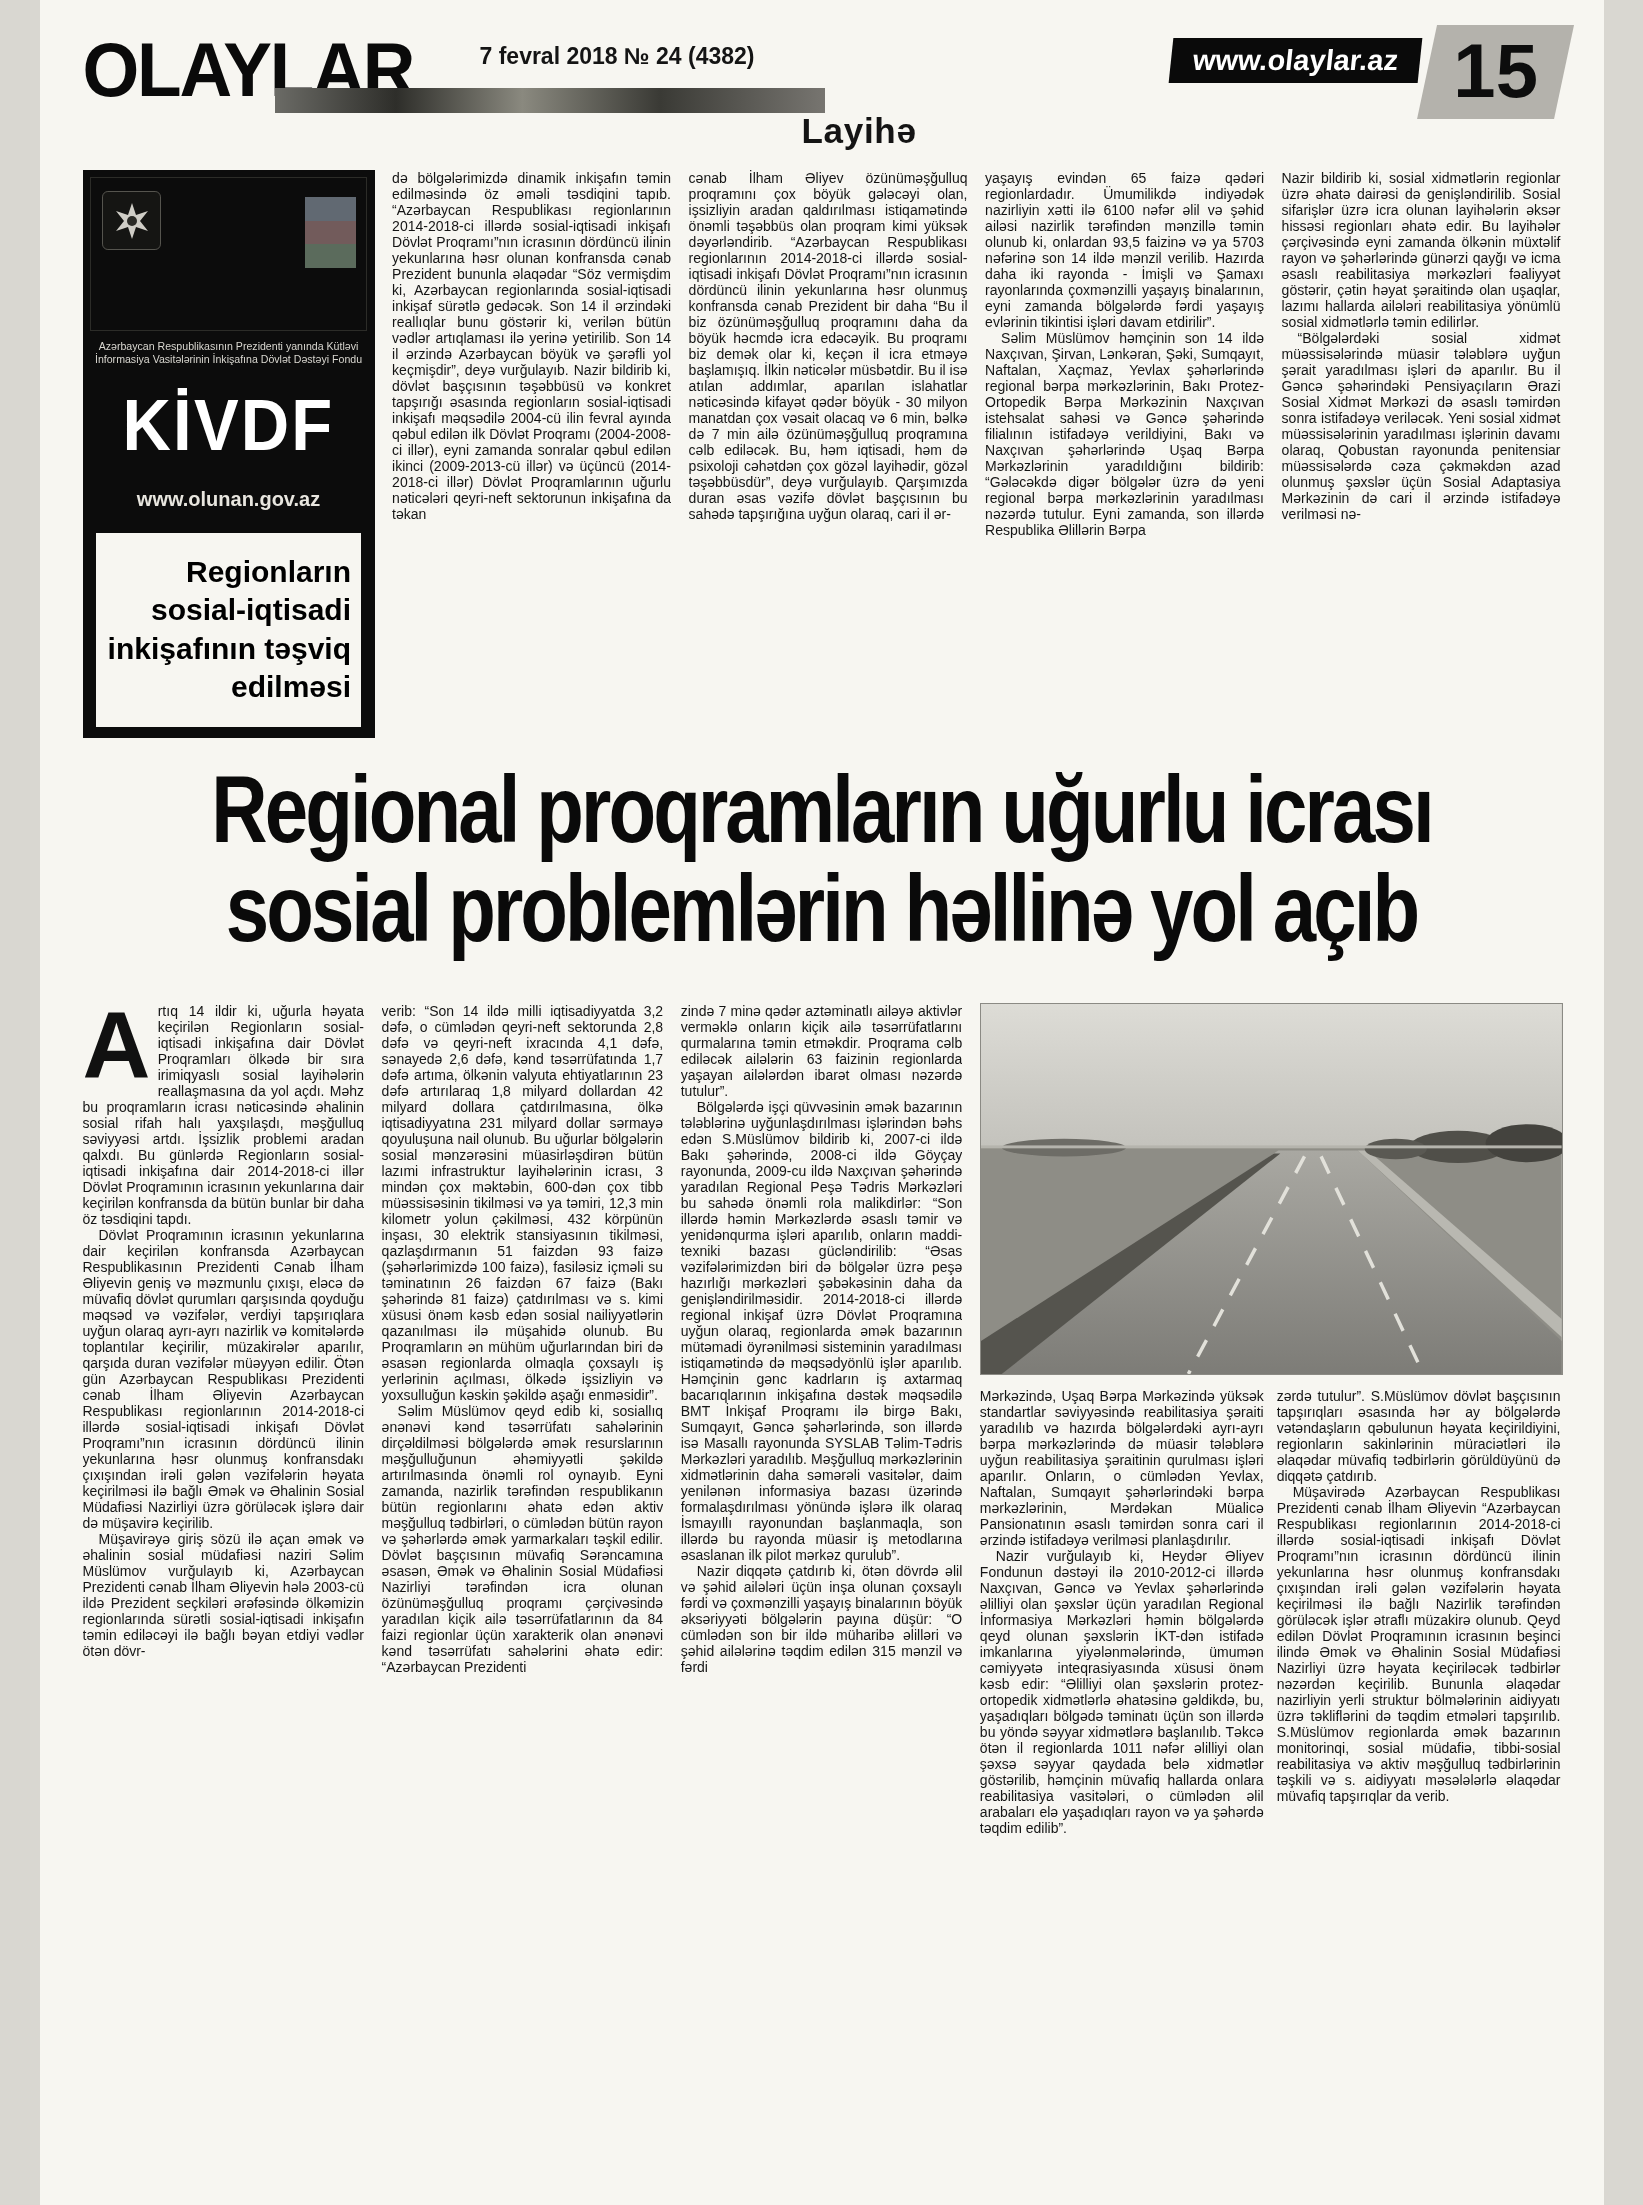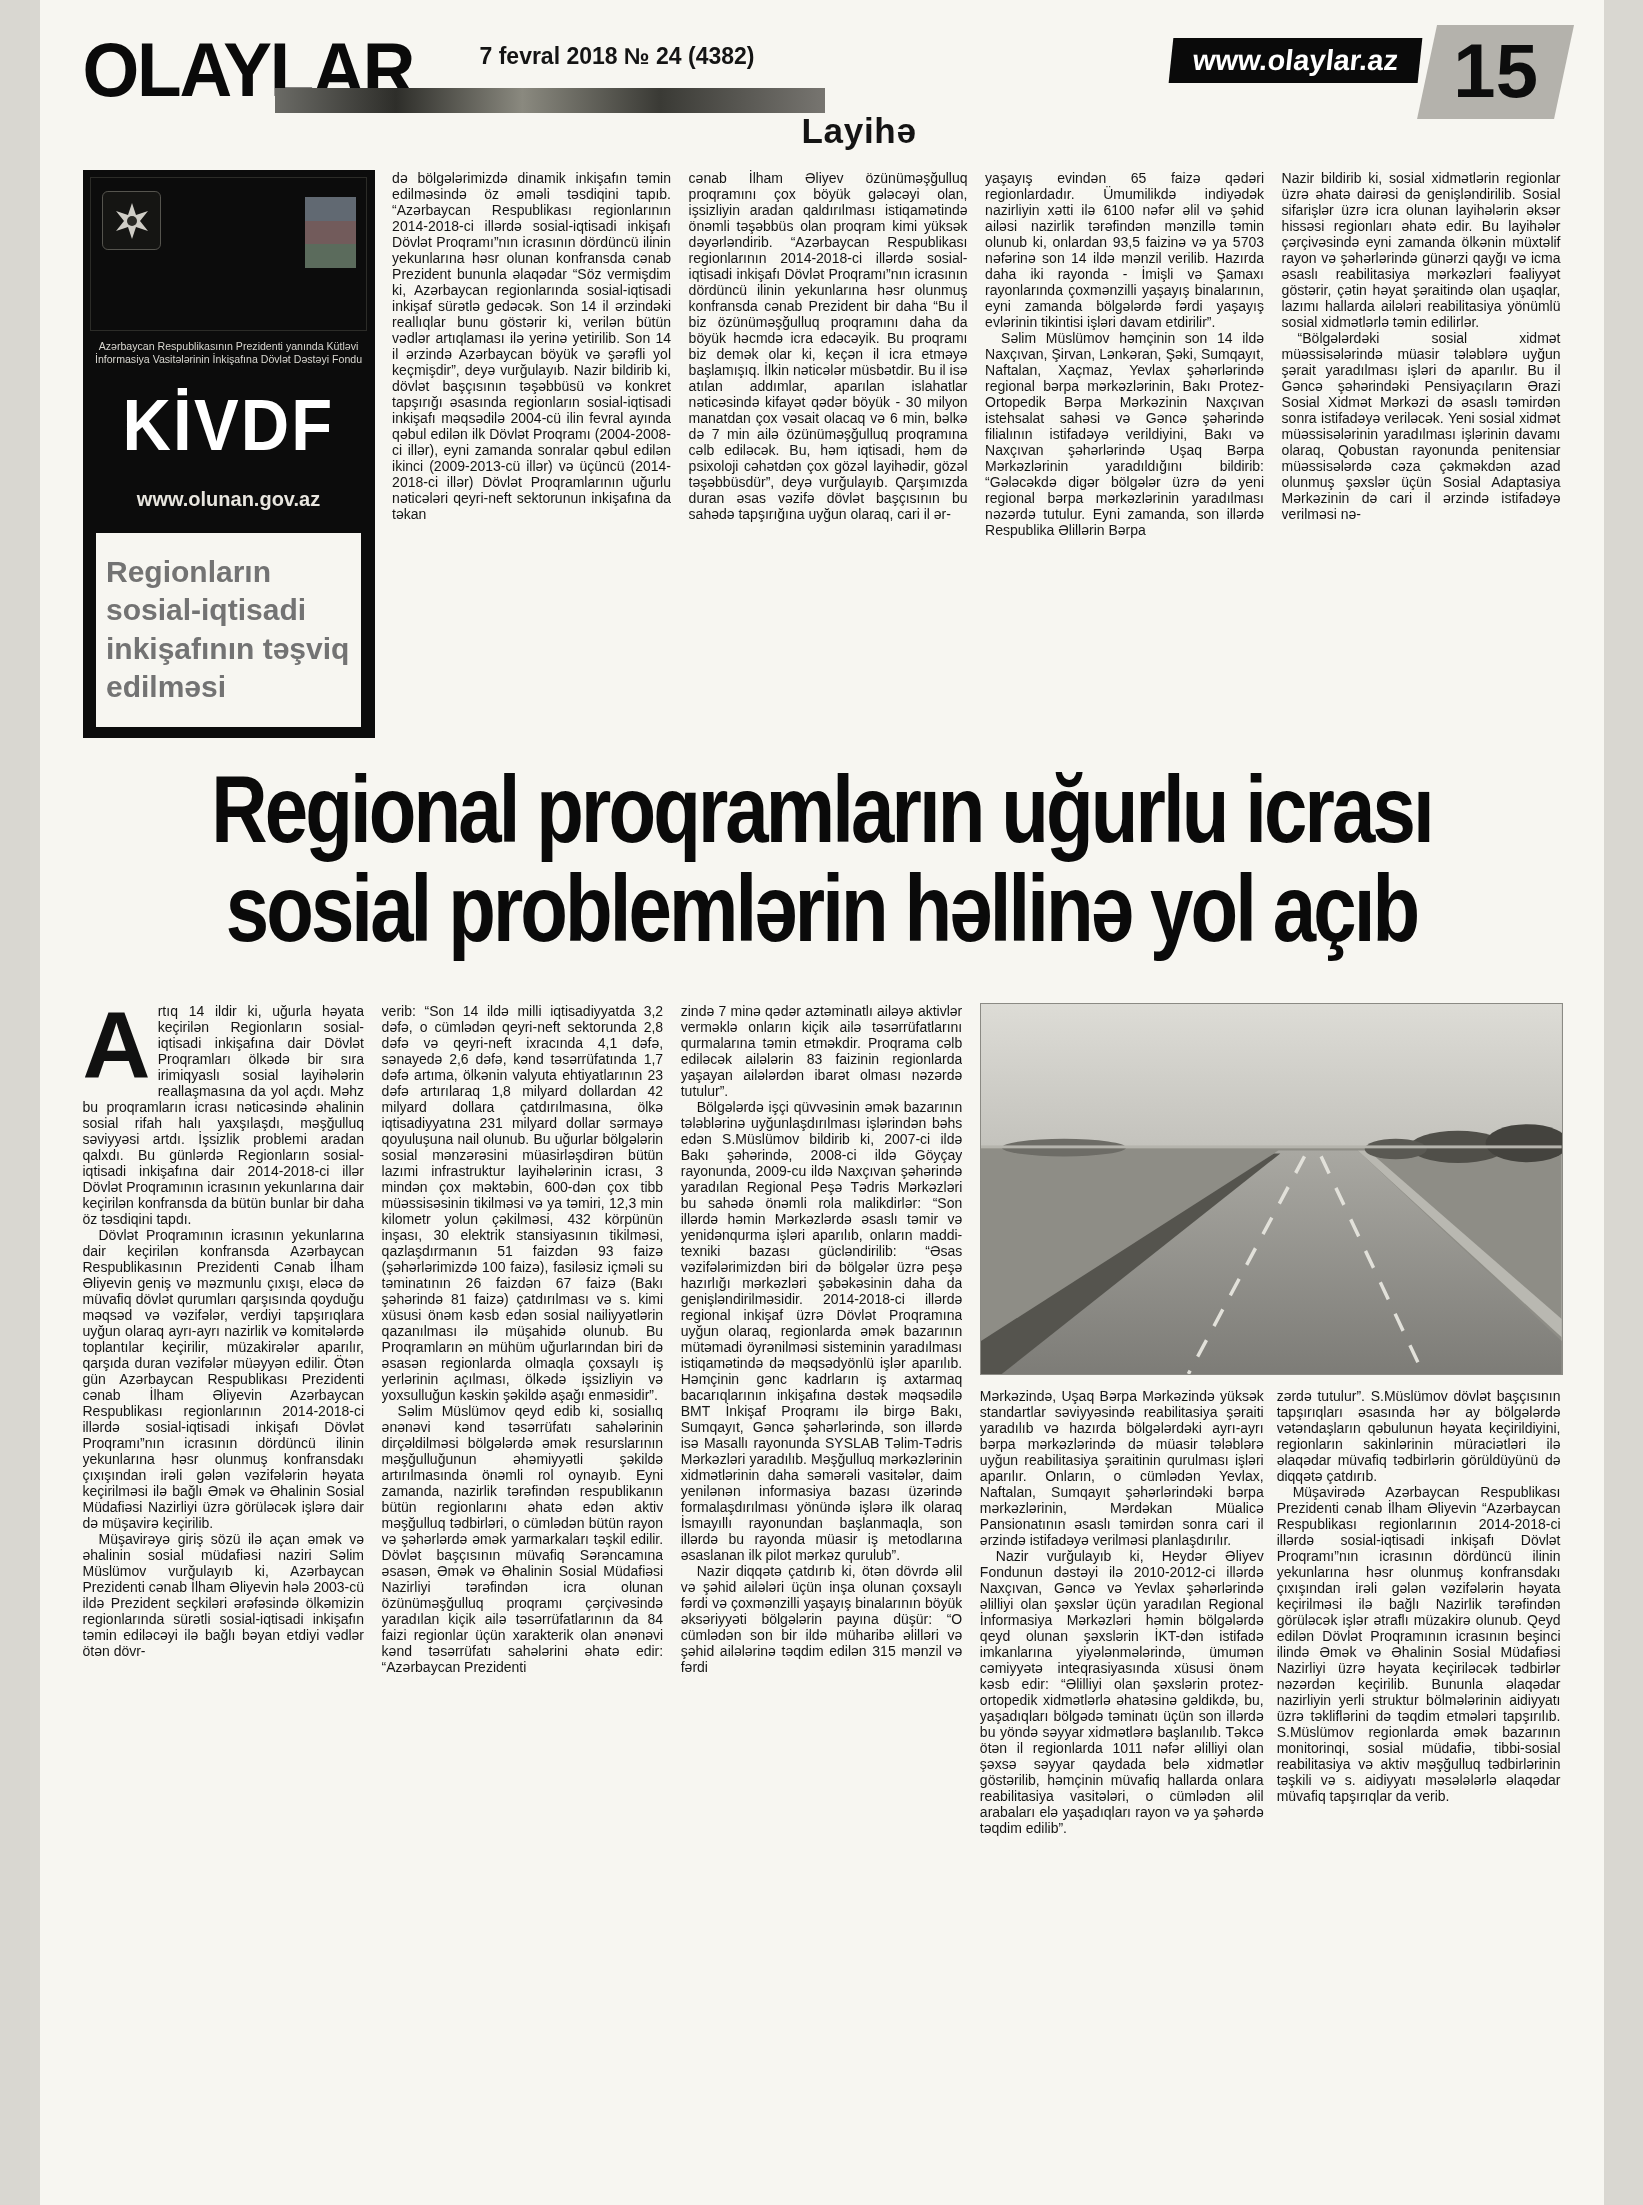--- a/index.html
+++ b/index.html
@@ -44,22 +44,22 @@
   .fund-emblem{position:absolute;left:11.7px;top:13px;width:57px;height:57px;background:#151513;border:1.5px solid #55544e;border-radius:5.9px;display:flex;align-items:center;justify-content:center;}
   .flag-hint{position:absolute;right:10.3px;top:19px;width:51px;height:70px;opacity:.8;}
   .flag-hint div{height:23.5px;}
   .flag-s1{background:#77818c;}
   .flag-s2{background:#8c6f6f;}
   .flag-s3{background:#6f8370;}
   .fund-caption{color:#d9d7d0;font-size:10.6px;text-align:center;line-height:1.25;margin:8.8px 4.4px 0 4.4px;}
   .kivdf{color:#ffffff;font-size:67px;font-weight:bold;text-align:center;letter-spacing:2.2px;margin-top:19px;transform:scaleY(1.08);}
   .kivdf-site{color:#e8e6df;font-size:20px;font-weight:bold;text-align:center;margin-top:25px;}
   .slogan-box{
-    background:#f7f6f1;color:#737373;margin:22px 5.9px 5.9px 5.9px;padding:20.5px 10.3px;
-    font-size:30px;font-weight:bold;text-align:left;line-height:1.28;flex:1;
+    background:#f7f6f1;color:#000000;margin:22px 5.9px 5.9px 5.9px;padding:20.5px 10.3px;
+    font-size:30px;font-weight:bold;text-align:right;line-height:1.28;flex:1;
   }
   
   .col{font-size:14px;line-height:1.145;text-align:justify;overflow:hidden;}
   .col p{margin:0;text-indent:16px;}
   .col > p:first-child, .col .paras:first-child p:first-child{text-indent:0;}
   .paras p{text-indent:16px;}
   .lead{text-indent:0 !important;}
   .dropcap{
     float:left;font-size:94px;line-height:.82;font-weight:bold;
     padding:4.4px 7.3px 0 0;color:#111;
@@ -156,21 +156,21 @@
           <p>Dövlət Proqramının icrasının yekunlarına dair keçirilən konfransda Azərbaycan Respublikasının Prezidenti Cənab İlham Əliyevin geniş və məzmunlu çıxışı, eləcə də müvafiq dövlət qurumları qarşısında qoyduğu məqsəd və vəzifələr, verdiyi tapşırıqlara uyğun olaraq ayrı-ayrı nazirlik və komitələrdə toplantılar keçirilir, müzakirələr aparılır, qarşıda duran vəzifələr müəyyən edilir. Ötən gün Azərbaycan Respublikası Prezidenti cənab İlham Əliyevin Azərbaycan Respublikası regionlarının 2014-2018-ci illərdə sosial-iqtisadi inkişafı Dövlət Proqramı”nın icrasının dördüncü ilinin yekunlarına həsr olunmuş konfransdakı çıxışından irəli gələn vəzifələrin həyata keçirilməsi ilə bağlı Əmək və Əhalinin Sosial Müdafiəsi Nazirliyi üzrə görüləcək işlərə dair də müşavirə keçirilib.</p>
           <p>Müşavirəyə giriş sözü ilə açan əmək və əhalinin sosial müdafiəsi naziri Səlim Müslümov vurğulayıb ki, Azərbaycan Prezidenti cənab İlham Əliyevin hələ 2003-cü ildə Prezident seçkiləri ərəfəsində ölkəmizin regionlarında sürətli sosial-iqtisadi inkişafın təmin ediləcəyi ilə bağlı bəyan etdiyi vədlər ötən dövr-</p>
         </div>
     </div>
 
     <div class="col paras">
         <p>verib: “Son 14 ildə milli iqtisadiyyatda 3,2 dəfə, o cümlədən qeyri-neft sektorunda 2,8 dəfə və qeyri-neft ixracında 4,1 dəfə, sənayedə 2,6 dəfə, kənd təsərrüfatında 1,7 dəfə artıma, ölkənin valyuta ehtiyatlarının 23 dəfə artırılaraq 1,8 milyard dollardan 42 milyard dollara çatdırılmasına, ölkə iqtisadiyyatına 231 milyard dollar sərmayə qoyuluşuna nail olunub. Bu uğurlar bölgələrin sosial mənzərəsini müasirləşdirən bütün lazımi infrastruktur layihələrinin icrası, 3 mindən çox məktəbin, 600-dən çox tibb müəssisəsinin tikilməsi və ya təmiri, 12,3 min kilometr yolun çəkilməsi, 432 körpünün inşası, 30 elektrik stansiyasının tikilməsi, qazlaşdırmanın 51 faizdən 93 faizə (şəhərlərimizdə 100 faizə), fasiləsiz içməli su təminatının 26 faizdən 67 faizə (Bakı şəhərində 81 faizə) çatdırılması və s. kimi xüsusi önəm kəsb edən sosial nailiyyətlərin qazanılması ilə müşahidə olunub. Bu Proqramların ən mühüm uğurlarından biri də əsasən regionlarda olmaqla çoxsaylı iş yerlərinin açılması, ölkədə işsizliyin və yoxsulluğun kəskin şəkildə aşağı enməsidir”.</p>
         <p>Səlim Müslümov qeyd edib ki, sosiallıq ənənəvi kənd təsərrüfatı sahələrinin dirçəldilməsi bölgələrdə əmək resurslarının məşğulluğunun əhəmiyyətli şəkildə artırılmasında önəmli rol oynayıb. Eyni zamanda, nazirlik tərəfindən respublikanın bütün regionlarını əhatə edən aktiv məşğulluq tədbirləri, o cümlədən bütün rayon və şəhərlərdə əmək yarmarkaları təşkil edilir. Dövlət başçısının müvafiq Sərəncamına əsasən, Əmək və Əhalinin Sosial Müdafiəsi Nazirliyi tərəfindən icra olunan özünüməşğulluq proqramı çərçivəsində yaradılan kiçik ailə təsərrüfatlarının da 84 faizi regionlar üçün xarakterik olan ənənəvi kənd təsərrüfatı sahələrini əhatə edir: “Azərbaycan Prezidenti</p>
       </div>
     <div class="col paras">
-        <p>zində 7 minə qədər aztəminatlı ailəyə aktivlər verməklə onların kiçik ailə təsərrüfatlarını qurmalarına təmin etməkdir. Proqrama cəlb ediləcək ailələrin 83 faizinin regionlarda yaşayan ailələrdən ibarət olması nəzərdə tutulur”.</p>
+        <p>zində 7 minə qədər aztəminatlı ailəyə aktivlər verməklə onların kiçik ailə təsərrüfatlarını qurmalarına təmin etməkdir. Proqrama cəlb ediləcək ailələrin 63 faizinin regionlarda yaşayan ailələrdən ibarət olması nəzərdə tutulur”.</p>
         <p>Bölgələrdə işçi qüvvəsinin əmək bazarının tələblərinə uyğunlaşdırılması işlərindən bəhs edən S.Müslümov bildirib ki, 2007-ci ildə Bakı şəhərində, 2008-ci ildə Göyçay rayonunda, 2009-cu ildə Naxçıvan şəhərində yaradılan Regional Peşə Tədris Mərkəzləri bu sahədə önəmli rola malikdirlər: “Son illərdə həmin Mərkəzlərdə əsaslı təmir və yenidənqurma işləri aparılıb, onların maddi-texniki bazası gücləndirilib: “Əsas vəzifələrimizdən biri də bölgələr üzrə peşə hazırlığı mərkəzləri şəbəkəsinin daha da genişləndirilməsidir. 2014-2018-ci illərdə regional inkişaf üzrə Dövlət Proqramına uyğun olaraq, regionlarda əmək bazarının mütəmadi öyrənilməsi sisteminin yaradılması istiqamətində də məqsədyönlü işlər aparılıb. Həmçinin gənc kadrların iş axtarmaq bacarıqlarının inkişafına dəstək məqsədilə BMT İnkişaf Proqramı ilə birgə Bakı, Sumqayıt, Gəncə şəhərlərində, son illərdə isə Masallı rayonunda SYSLAB Təlim-Tədris Mərkəzləri yaradılıb. Məşğulluq mərkəzlərinin xidmətlərinin daha səmərəli vasitələr, daim yenilənən informasiya bazası üzərində formalaşdırılması yönündə işlərə ilk olaraq İsmayıllı rayonundan başlanmaqla, son illərdə bu rayonda müasir iş metodlarına əsaslanan ilk pilot mərkəz qurulub”.</p>
         <p>Nazir diqqətə çatdırıb ki, ötən dövrdə əlil və şəhid ailələri üçün inşa olunan çoxsaylı fərdi və çoxmənzilli yaşayış binalarının böyük əksəriyyəti bölgələrin payına düşür: “O cümlədən son bir ildə müharibə əlilləri və şəhid ailələrinə təqdim edilən 315 mənzil və fərdi</p>
       </div>
 
     <div class="right-span">
       <div class="photo-frame">
         <svg viewBox="0 0 840 505" preserveAspectRatio="none" aria-hidden="true">
           <defs>
             <linearGradient id="sky" x1="0" y1="0" x2="0" y2="1">
               <stop offset="0" stop-color="#dddcd6"></stop>

